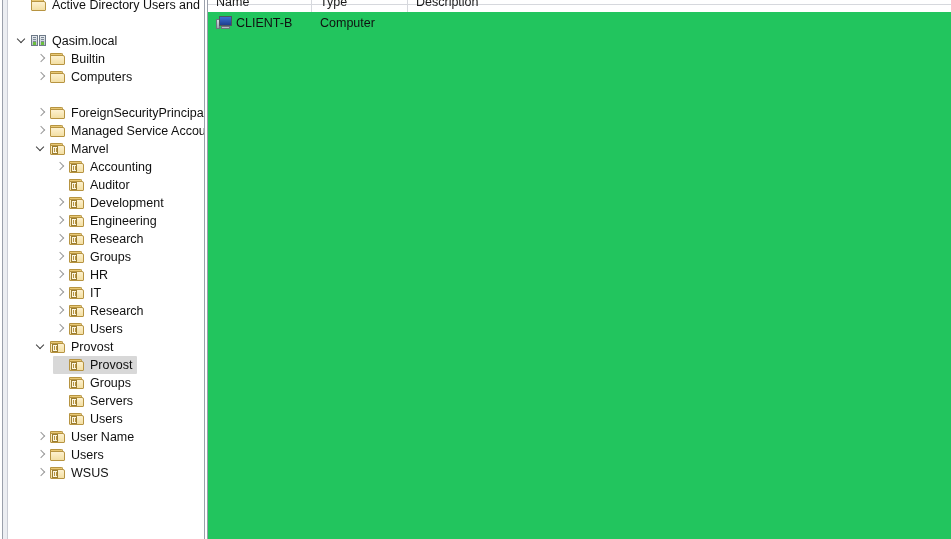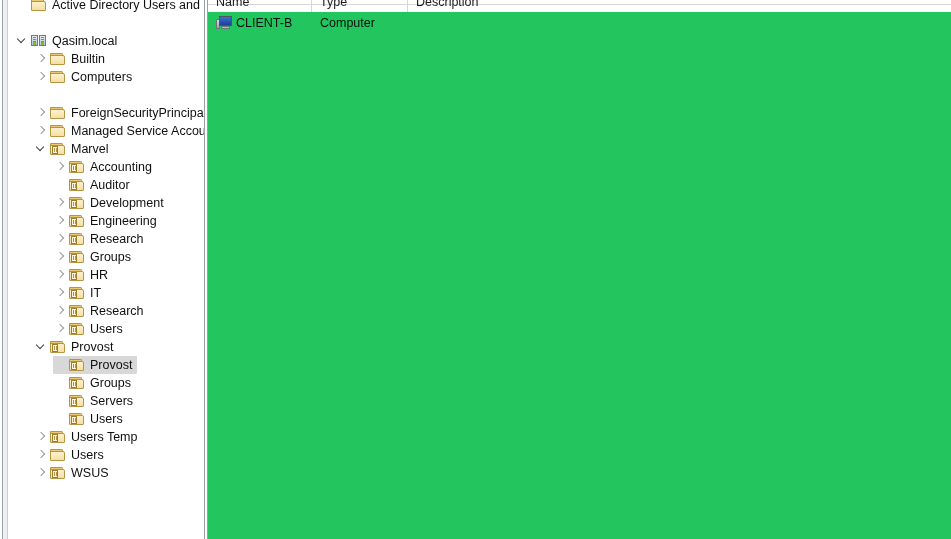--- a/index.html
+++ b/index.html
@@ -454,21 +454,21 @@
             </span>
             <span class="label">Users</span>
           </div>
         </div>
         <div class="node" style="position: absolute; left: 25px; top: 428px;">
           <div class="hit">
             <span class="chev has"></span>
             <span class="ico ou">
               <span class="tab"></span>
             </span>
-            <span class="label">Users Temp</span>
+            <span class="label">User Name</span>
           </div>
         </div>
         <div class="node" style="position: absolute; left: 25px; top: 446px;">
           <div class="hit">
             <span class="chev has"></span>
             <span class="ico folder"></span>
             <span class="label">Users</span>
           </div>
         </div>
         <div class="node" style="position: absolute; left: 25px; top: 464px;">

